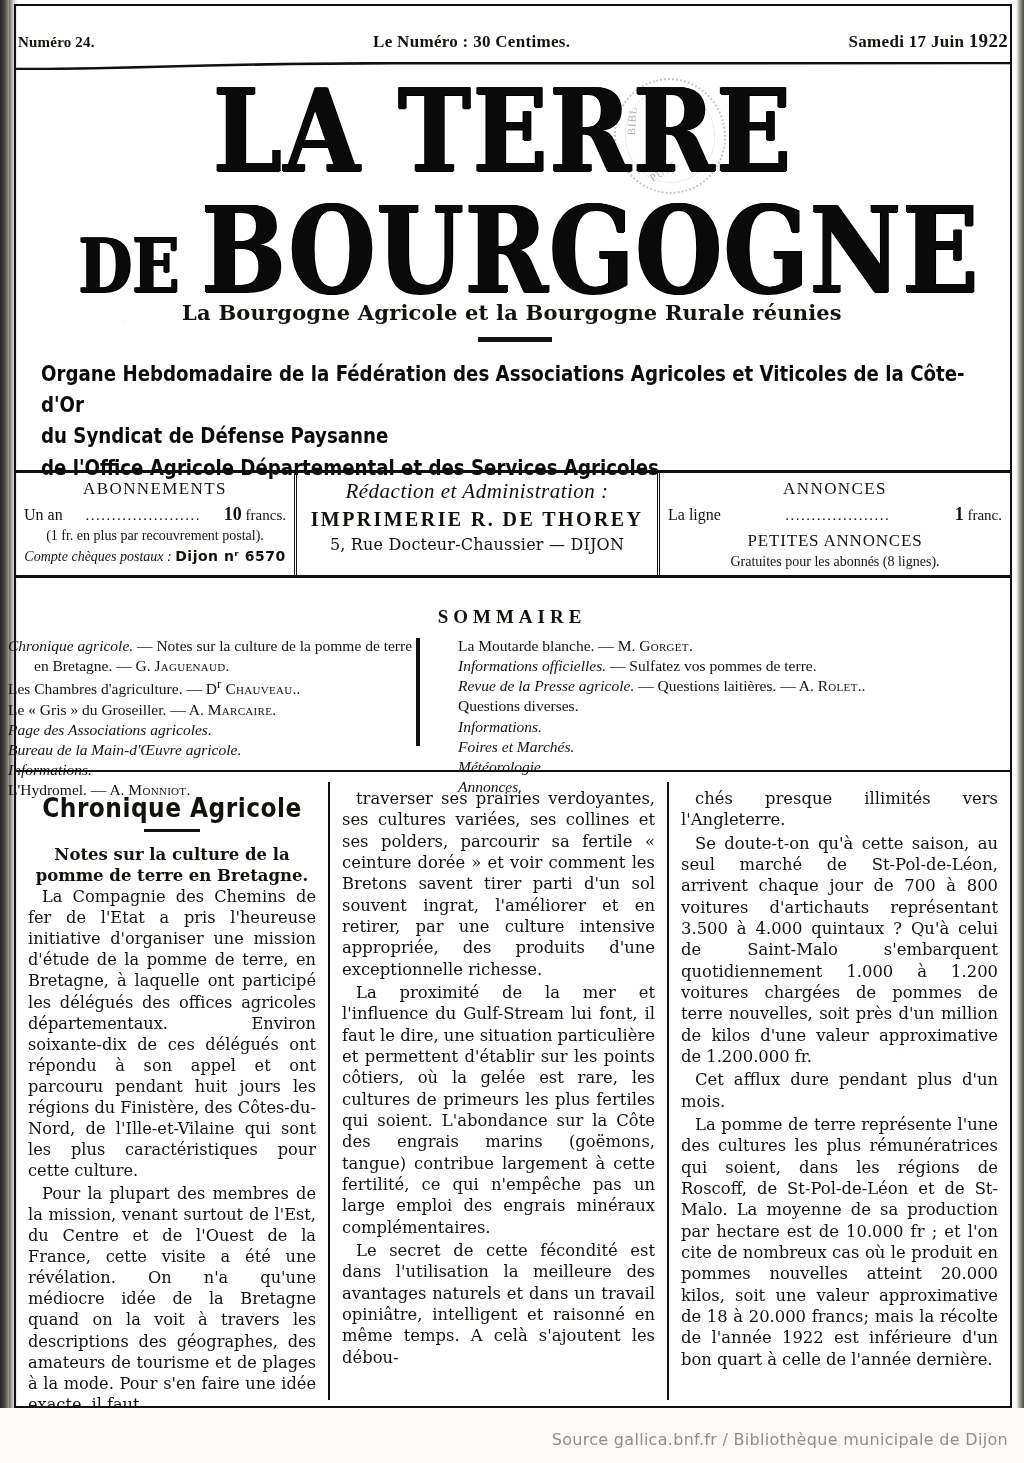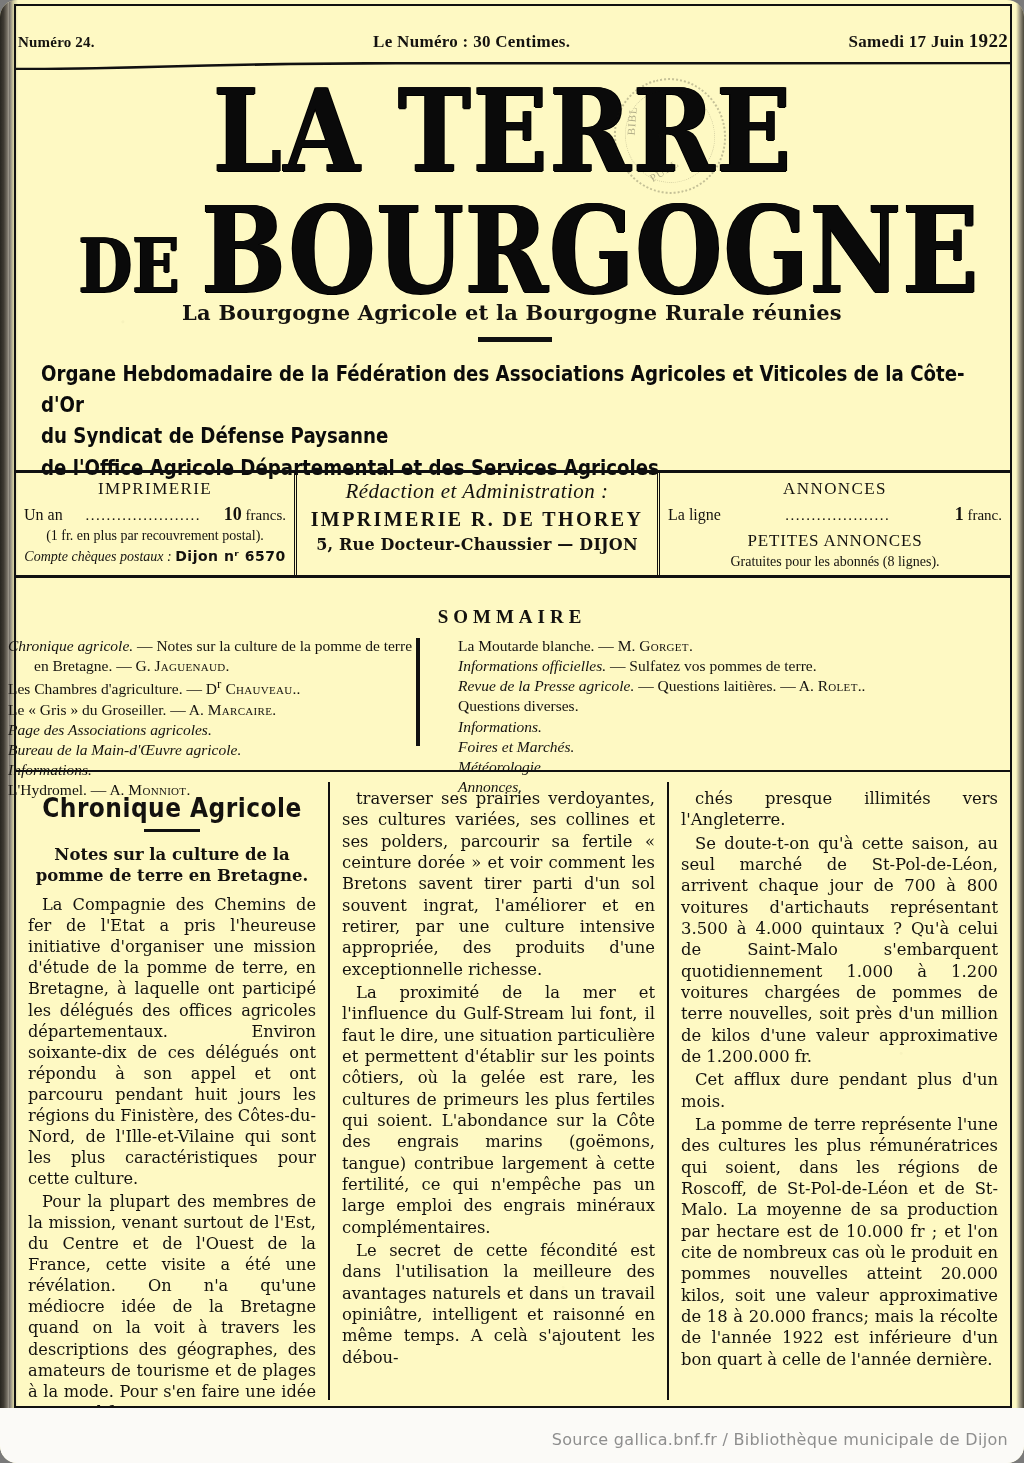--- a/index.html
+++ b/index.html
@@ -4,25 +4,24 @@
 <style>
   html, body {
     margin: 0;
     padding: 0;
     background: #7a7a7a;
   }
   .page {
     position: relative;
     width: 1024px;
     height: 1463px;
-    background: #fef9c3;
+    background: #ffffff;
     overflow: hidden;
     font-family: "Liberation Serif", "DejaVu Serif", serif;
     color: #14120f;
-    border-radius: 17px;
   }
   
   .paper-noise {
     position: absolute;
     inset: 0;
     pointer-events: none;
     background:
       radial-gradient(circle at 12% 22%, rgba(0,0,0,.035) 0 1px, transparent 2px),
       radial-gradient(circle at 38% 64%, rgba(0,0,0,.03) 0 1px, transparent 2px),
       radial-gradient(circle at 72% 18%, rgba(0,0,0,.03) 0 1px, transparent 2px),
@@ -243,21 +242,21 @@
   .ib-imp {
     font-family: "Liberation Serif", serif;
     font-size: 20px;
     font-weight: bold;
     letter-spacing: 2.4px;
     margin-bottom: 4px;
   }
   .ib-addr {
     font-family: "DejaVu Serif", serif;
     font-size: 16px;
-    font-weight: bold;
+    font-weight: normal;
     letter-spacing: .2px;
   }
   .ib-sub {
     font-family: "Liberation Serif", serif;
     font-size: 17px;
     letter-spacing: .8px;
     margin-top: 6px;
   }
   .ib-sub2 {
     font-family: "Liberation Serif", serif;
@@ -341,21 +340,20 @@
     width: 56px; height: 3px;
     background: #111;
     margin: 0 auto 12px auto;
   }
   .art-sub {
     font-family: "DejaVu Serif", serif;
     font-size: 16.5px;
     font-weight: bold;
     text-align: center;
     line-height: 1.28;
-    margin-bottom: 8px;
   }
   .para {
     font-family: "DejaVu Serif", "Liberation Serif", serif;
     font-size: 16.4px;
     line-height: 1.30;
     text-align: justify;
     text-justify: inter-word;
     margin: 0 0 2px 0;
     text-indent: 14px;
     hyphens: manual;
@@ -422,21 +420,21 @@
 
   <div class="organe">
     <span class="l l1">Organe Hebdomadaire de la Fédération des Associations Agricoles et Viticoles de la Côte-d'Or</span>
     <span class="l l2">du Syndicat de Défense Paysanne</span>
     <span class="l l3">de l'Office Agricole Départemental et des Services Agricoles</span>
   </div>
 
   <div class="infobox">
 
     <div class="ibcol c1">
-      <div class="ib-head">IMPRIMERIE</div>
+      <div class="ib-head">ABONNEMENTS</div>
       <div class="ib-row">
         <span>Un an</span>
         <span class="dots">......................</span>
         <span class="amt"><span>10</span><span class="u"> francs.</span></span>
       </div>
       <div class="ib-note">(1 fr. en plus par recouvrement postal).</div>
       <div class="ib-ital"><span>Compte chèques postaux : </span><b>Dijon nʳ 6570</b></div>
     </div>
 
     <div class="ibcol c2">

